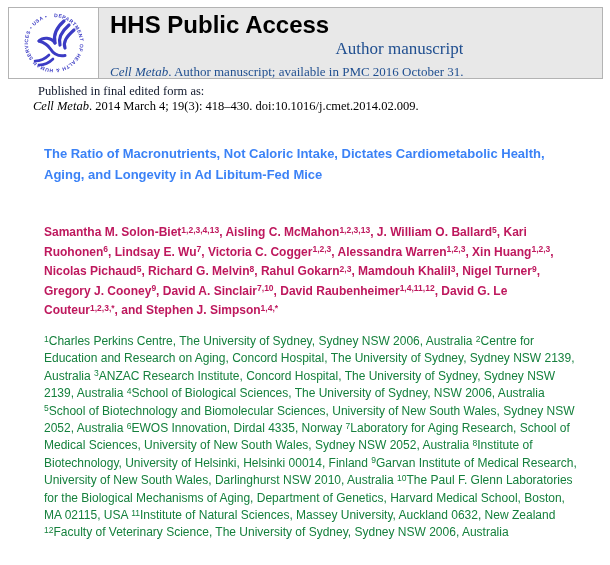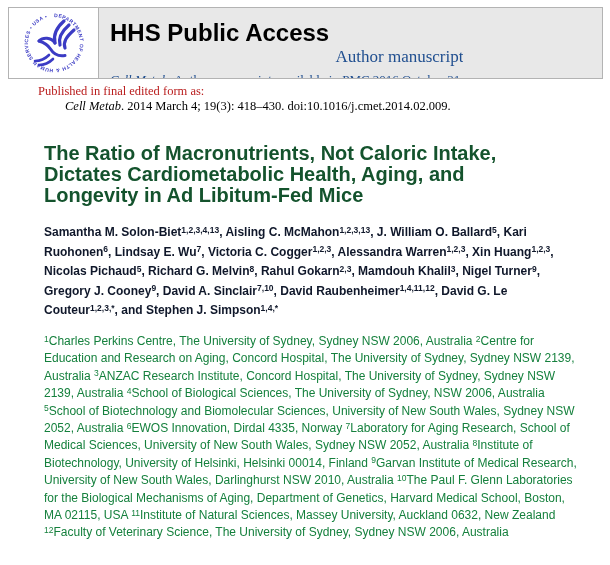--- a/index.html
+++ b/index.html
@@ -18,62 +18,62 @@
     width: 593px; height: 70px;
     border: 1px solid #b3b3b3;
     background: #e8e8e8;
     display: flex;
   }
   .logo-cell {
     width: 89px; background: #ffffff;
     border-right: 1px solid #b3b3b3;
     display: flex; align-items: center; justify-content: center;
   }
-  .masthead-text { padding: 11px 0 0 11px; overflow: hidden; }
+  .masthead-text { padding: 3px 0 0 11px; overflow: hidden; }
   .masthead-title {
     margin: 0; color: #000;
     font-family: "Liberation Sans", sans-serif;
     font-size: 24px; font-weight: bold; line-height: 27px;
     letter-spacing: 0px;
   }
   .manuscript-label {
     font-family: "Liberation Serif", serif;
     font-size: 17px; color: #1f4e8f; line-height: 21px; text-align: right;
   }
   .availability-line {
     font-family: "Liberation Serif", serif;
     font-size: 13px; color: #1f4e8f; line-height: 16px; margin-top: 5px;
   }
   .availability-line .jname { font-style: italic; }
 
   
   .published-line {
     position: absolute; left: 38px; top: 84px;
     font-family: "Liberation Serif", serif;
-    font-size: 12.5px; color: #b91c1c;
+    font-size: 12.5px; color: #0f172a;
   }
   .citation-line {
-    position: absolute; left: 65px; top: 99px;
+    position: absolute; left: 33px; top: 99px;
     font-family: "Liberation Serif", serif;
     font-size: 12.5px; color: #000;
   }
   .citation-line .jname { font-style: italic; }
 
   
   .article-title {
     position: absolute; left: 44px; top: 143px;
     width: 505px;
     font-family: "Liberation Sans", sans-serif;
-    font-size: 20px; font-weight: bold; color: #14532d;
+    font-size: 13px; font-weight: bold; color: #3b82f6;
     line-height: 21px;
   }
   .author-list {
     position: absolute; left: 44px; top: 223px;
     width: 535px;
-    font-size: 12px; font-weight: bold; color: #0f172a;
+    font-size: 12px; font-weight: bold; color: #be185d;
     line-height: 19.5px;
   }
   .affiliation-list {
     position: absolute; left: 44px; top: 333px;
     width: 541px;
     font-size: 12px; font-weight: normal; color: #15803d;
     line-height: 17.4px;
   }
   sup {
     font-size: 8.5px;

